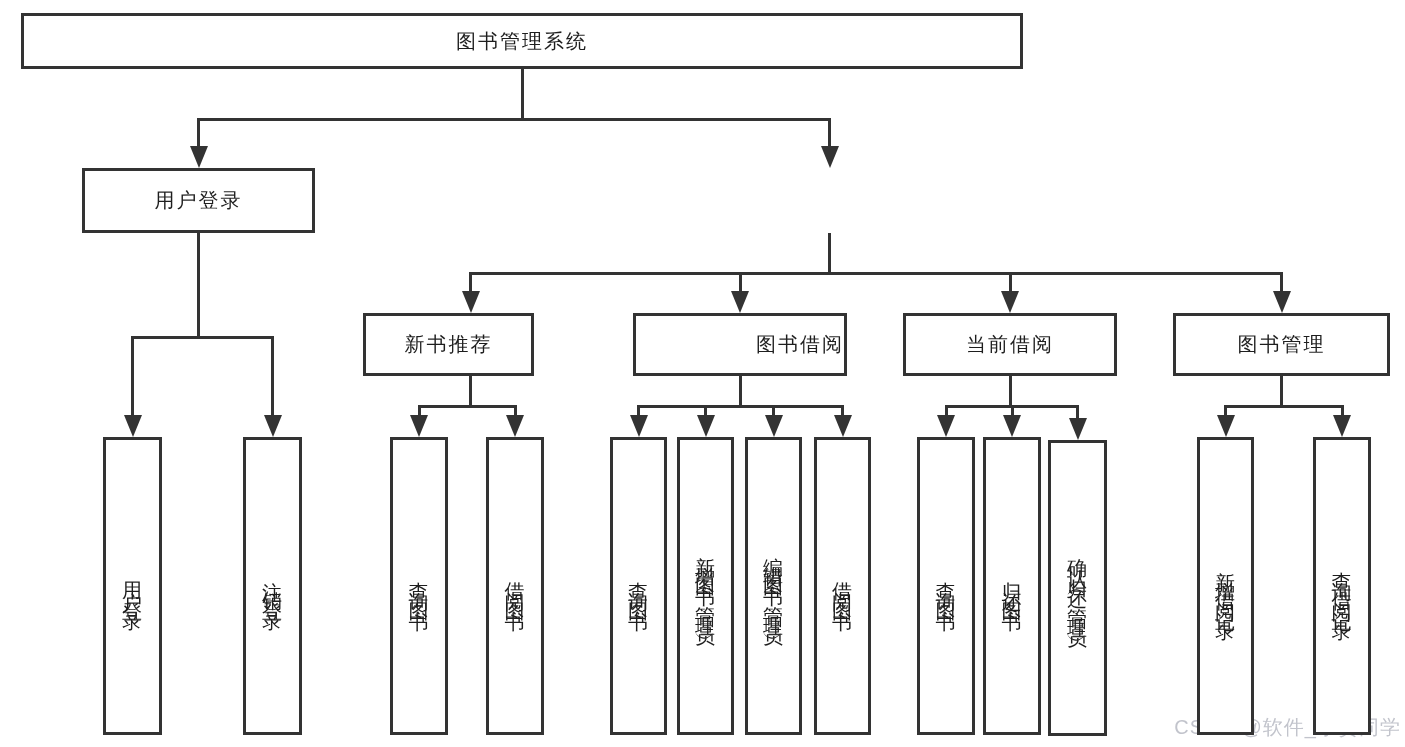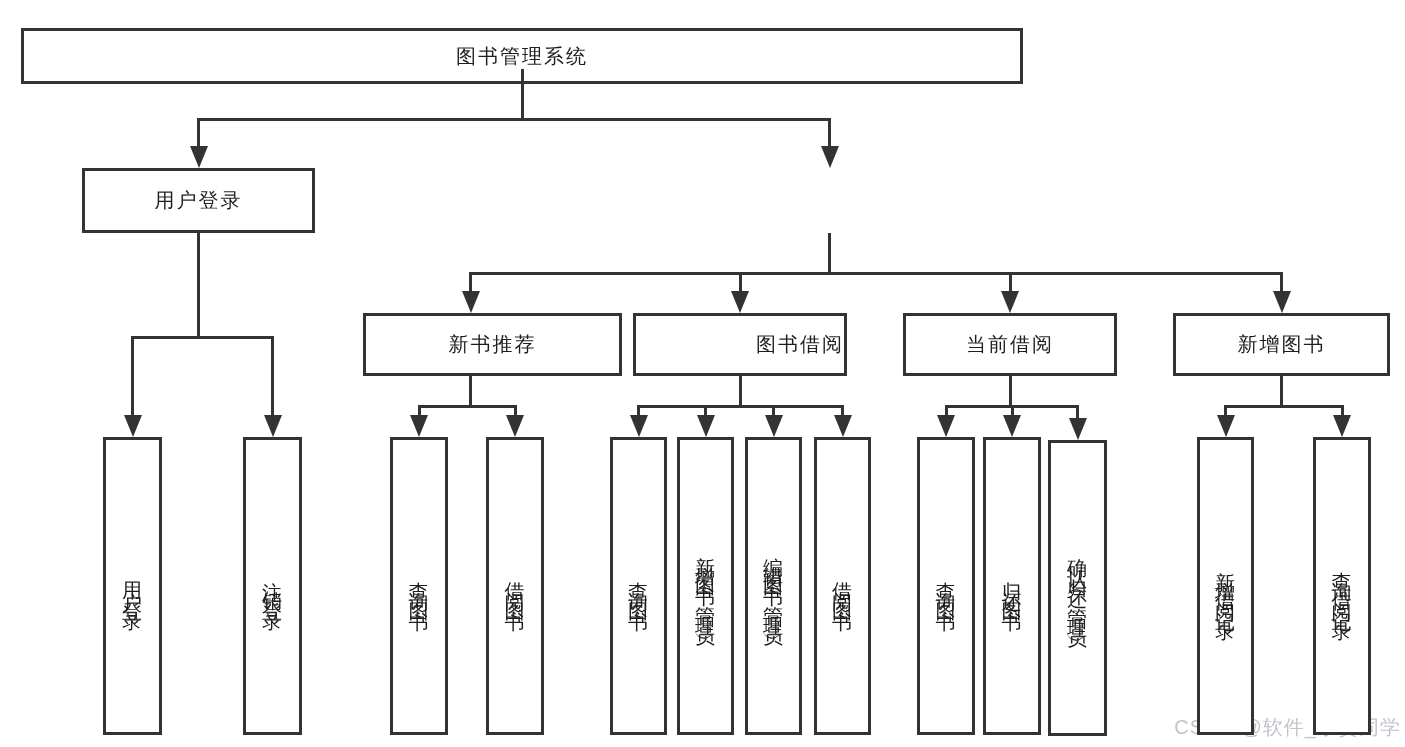--- a/index.html
+++ b/index.html
@@ -52,21 +52,21 @@
     color: #c2c4cc;
     letter-spacing: 1px;
     white-space: nowrap;
   }
 </style>
 </head>
 <body>
 
 <div id="canvas">
   <div class="watermark">CSDN @软件_小贺同学</div>
-<div class="node h" style="left: 21px; top: 13px; width: 1002px; height: 56px; margin-top: 15px;">
+<div class="node h" style="left: 21px; top: 13px; width: 1002px; height: 56px;">
       <span class="label">图书管理系统</span>
     </div>
     <div class="line" style="left: 520.5px; top: 69px; width: 3px; height: 52px;"></div>
     <div class="line" style="left: 197px; top: 118px; width: 634px; height: 3px;"></div>
     <div class="line" style="left: 197px; top: 118px; width: 3px; height: 32px;"></div>
     <div class="arrowhead" style="left: 189.5px; top: 146px;"></div>
     <div class="node h" style="left: 82px; top: 168px; width: 233px; height: 65px;">
       <span class="label">用户登录</span>
     </div>
     <div class="line" style="left: 197px; top: 233px; width: 3px; height: 106px;"></div>
@@ -80,21 +80,21 @@
     <div class="arrowhead" style="left: 263.5px; top: 415px;"></div>
     <div class="node v" style="left: 243px; top: 437px; width: 59px; height: 298px;">
       <span class="label">注销登录</span>
     </div>
     <div class="line" style="left: 828px; top: 118px; width: 3px; height: 32px;"></div>
     <div class="arrowhead" style="left: 820.5px; top: 146px;"></div>
     <div class="line" style="left: 828px; top: 233px; width: 3px; height: 42px;"></div>
     <div class="line" style="left: 469px; top: 272px; width: 814px; height: 3px;"></div>
     <div class="line" style="left: 469px; top: 272px; width: 3px; height: 23px;"></div>
     <div class="arrowhead" style="left: 461.5px; top: 291px;"></div>
-    <div class="node h" style="left: 363px; top: 313px; width: 259px; height: 63px;">
+    <div class="node h" style="left: 363px; top: 313px; width: 171px; height: 63px;">
       <span class="label">新书推荐</span>
     </div>
     <div class="line" style="left: 469px; top: 376px; width: 3px; height: 32px;"></div>
     <div class="line" style="left: 417.5px; top: 405px; width: 99px; height: 3px;"></div>
     <div class="line" style="left: 417.5px; top: 405px; width: 3px; height: 14px;"></div>
     <div class="arrowhead" style="left: 410px; top: 415px;"></div>
     <div class="node v" style="left: 390px; top: 437px; width: 58px; height: 298px;">
       <span class="label">查询图书</span>
     </div>
     <div class="line" style="left: 513.5px; top: 405px; width: 3px; height: 14px;"></div>
@@ -147,21 +147,21 @@
       <span class="label">归还图书</span>
     </div>
     <div class="line" style="left: 1076px; top: 405px; width: 3px; height: 17px;"></div>
     <div class="arrowhead" style="left: 1068.5px; top: 418px;"></div>
     <div class="node v" style="left: 1048px; top: 440px; width: 59px; height: 296px;">
       <span class="label">确认归还（管理员）</span>
     </div>
     <div class="line" style="left: 1280px; top: 272px; width: 3px; height: 23px;"></div>
     <div class="arrowhead" style="left: 1272.5px; top: 291px;"></div>
     <div class="node h" style="left: 1173px; top: 313px; width: 217px; height: 63px;">
-      <span class="label">新增图书</span>
+      <span class="label">图书管理</span>
     </div>
     <div class="line" style="left: 1280px; top: 376px; width: 3px; height: 32px;"></div>
     <div class="line" style="left: 1224px; top: 405px; width: 119.5px; height: 3px;"></div>
     <div class="line" style="left: 1224px; top: 405px; width: 3px; height: 14px;"></div>
     <div class="arrowhead" style="left: 1216.5px; top: 415px;"></div>
     <div class="node v" style="left: 1197px; top: 437px; width: 57px; height: 298px;">
       <span class="label">新增借阅记录</span>
     </div>
     <div class="line" style="left: 1340.5px; top: 405px; width: 3px; height: 14px;"></div>
     <div class="arrowhead" style="left: 1333px; top: 415px;"></div>

